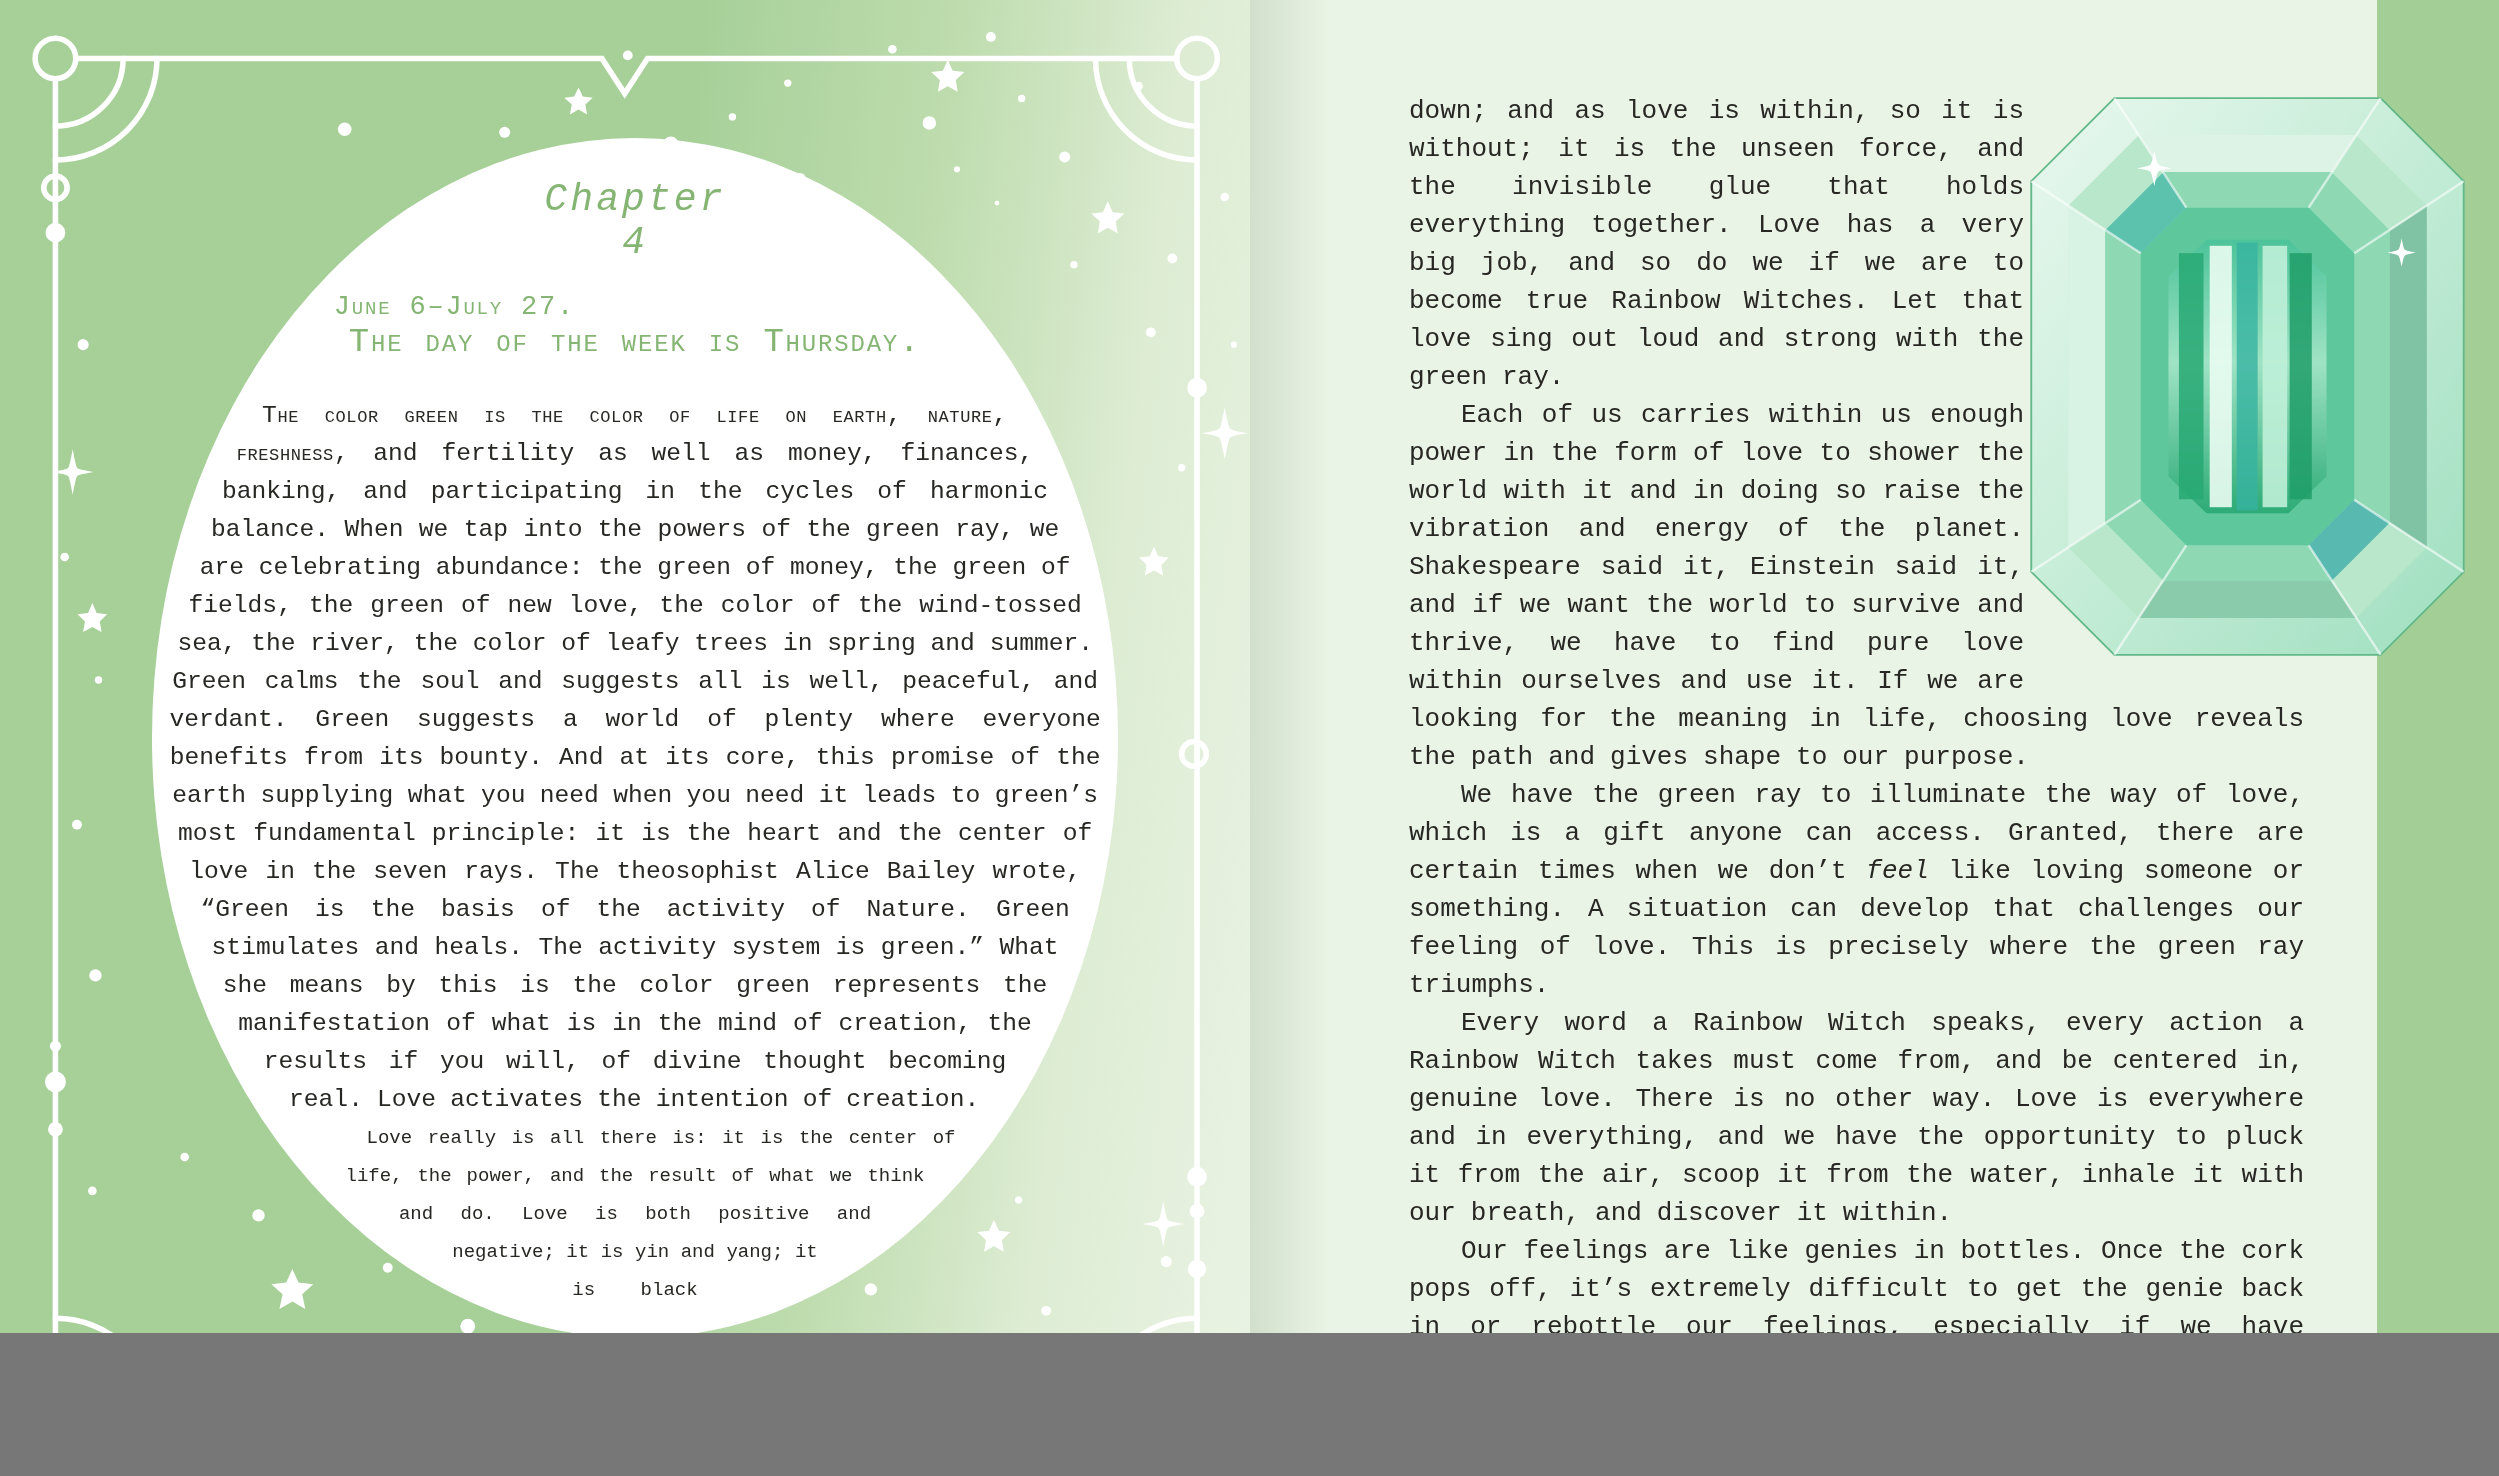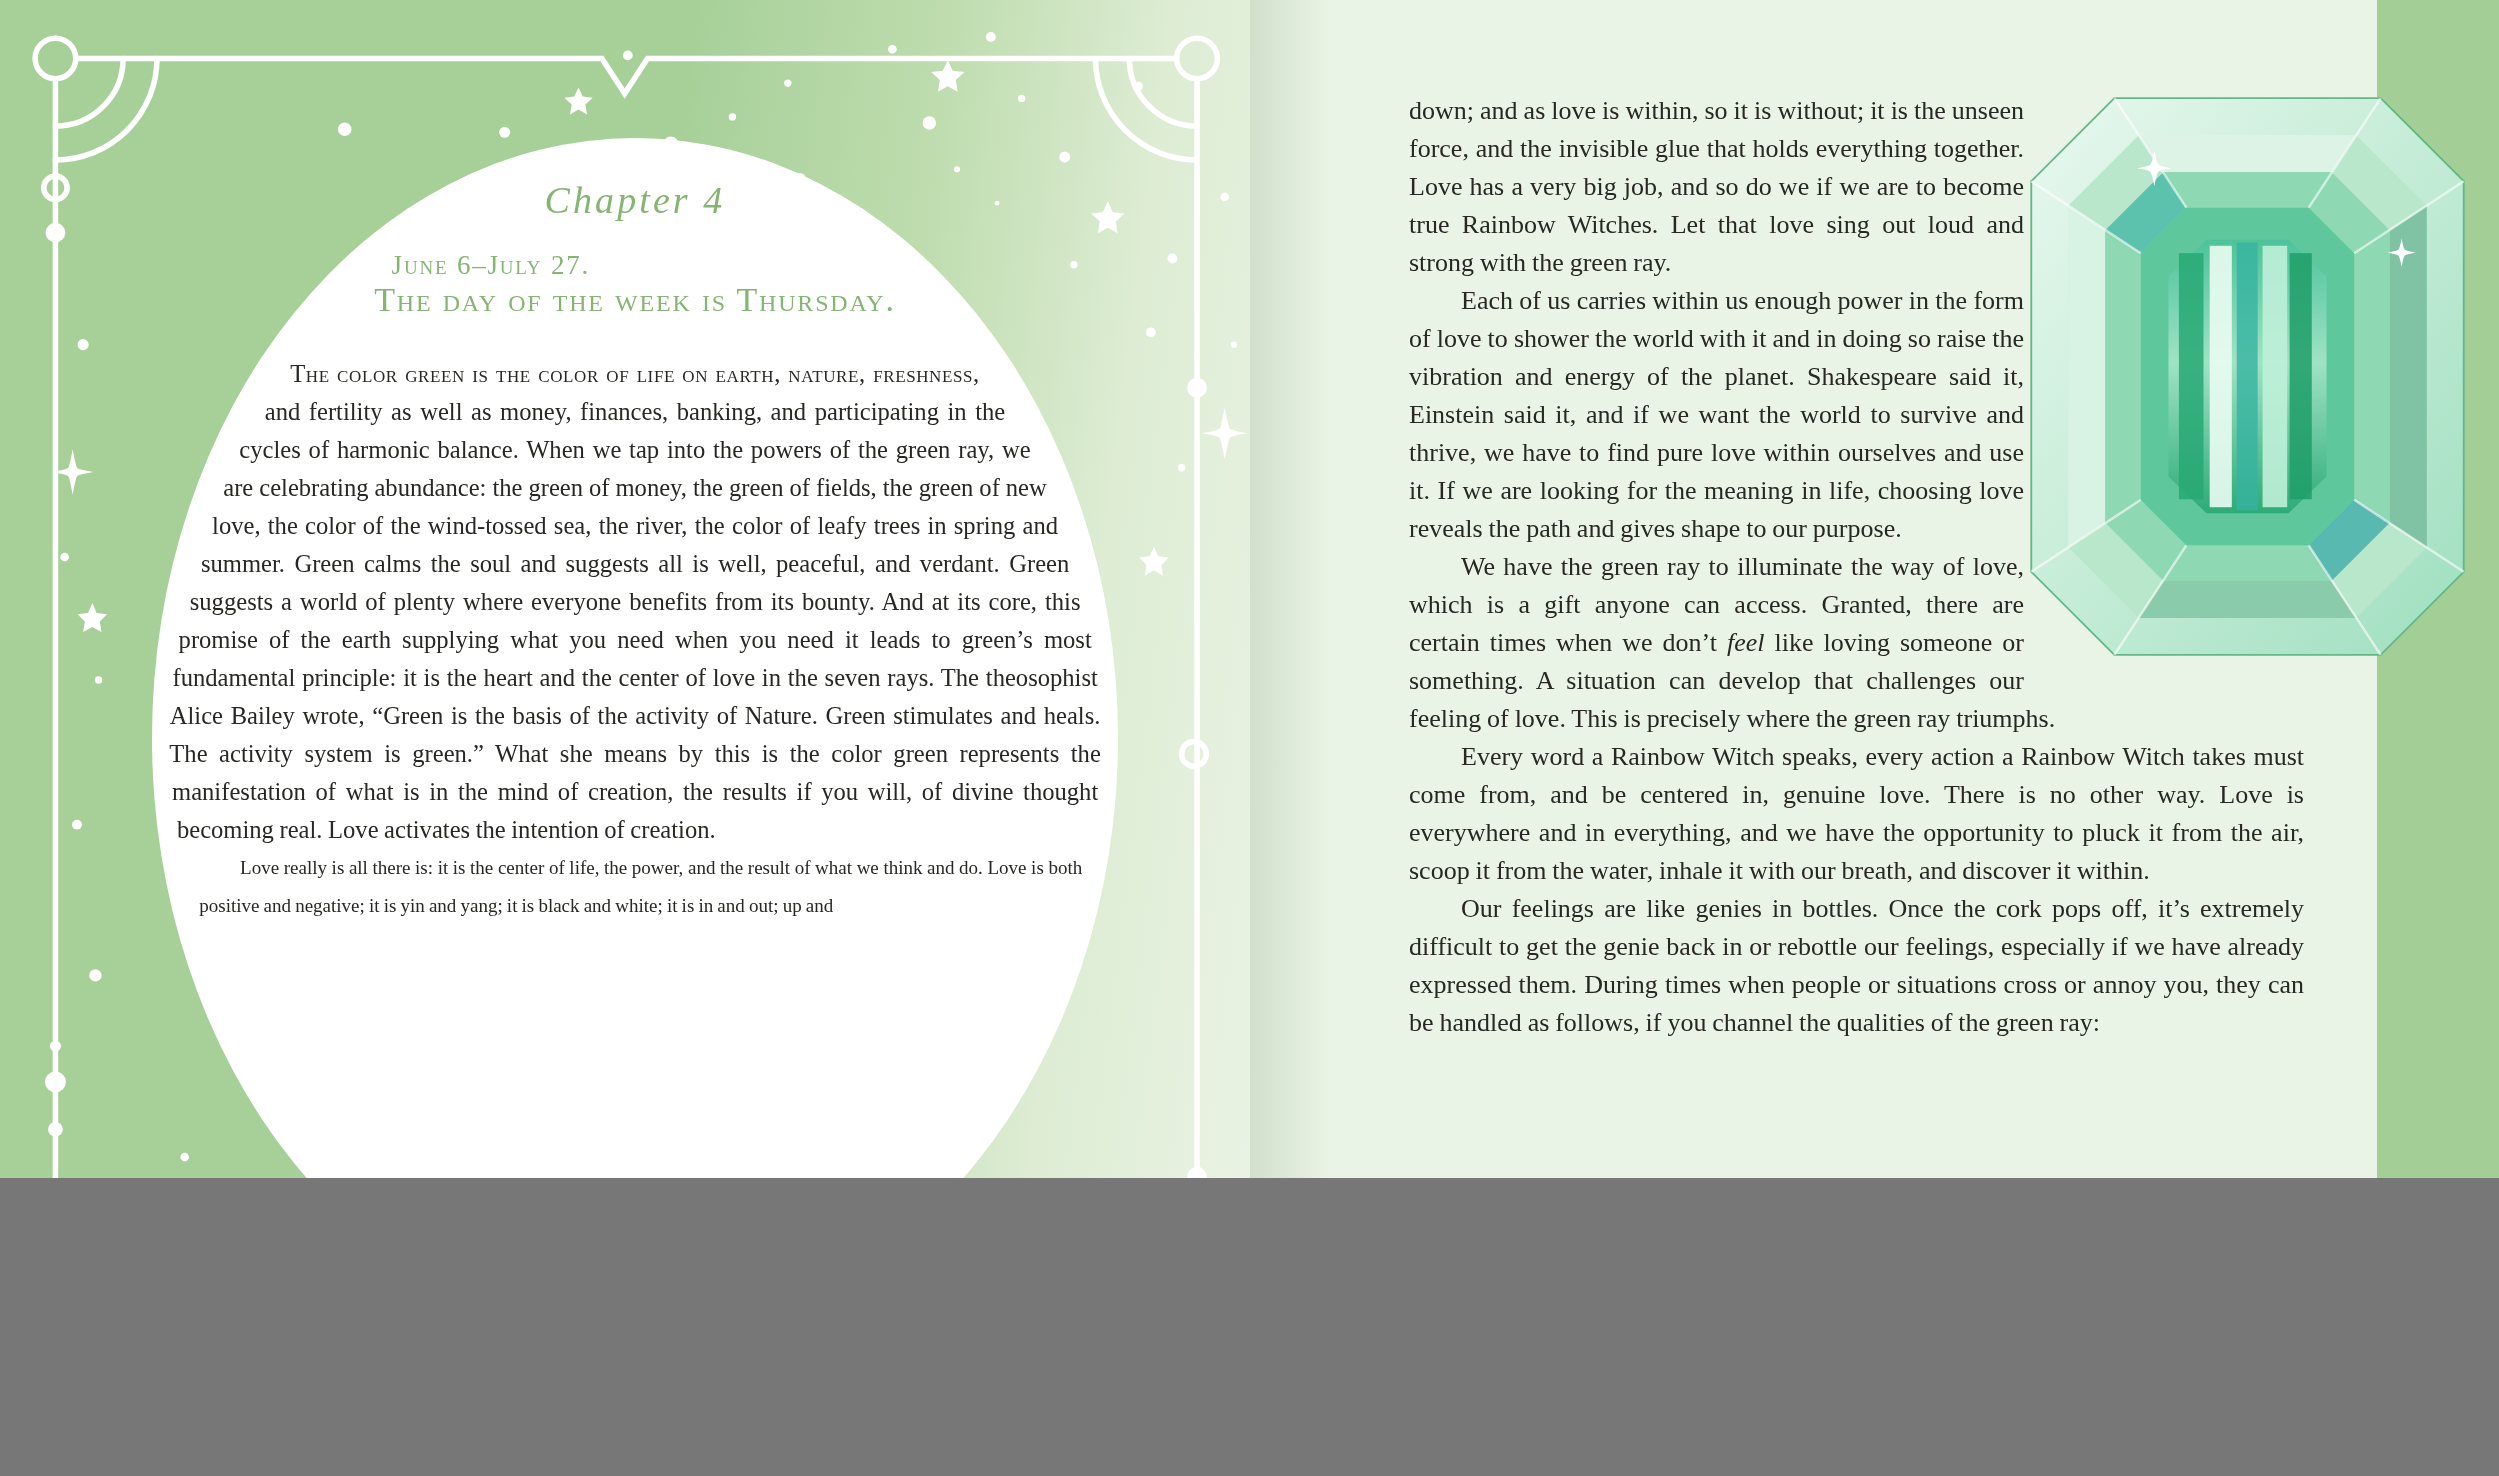--- a/index.html
+++ b/index.html
@@ -1,19 +1,19 @@
 <!DOCTYPE html>
 <html style="font-size:9.8px"><head>
 <meta charset="utf-8">
 <style>
   html,body{margin:0;padding:0;background:#777;}
   .spread{position:relative;width:2500px;height:1477px;display:flex;overflow:hidden;
           font-family:"Liberation Serif",serif;}
   
-  .page{position:relative;height:1178px;overflow:hidden;}
+  .page{position:relative;height:1333px;overflow:hidden;font-family:Liberation Mono, monospace;}
   .page-left{width:1250px;
      background:linear-gradient(97deg,#a7d099 0%,#a7d099 50%,#bedcae 68%,#ddecd3 84%,#e9f3e3 100%);}
   .decor{position:absolute;left:0;top:0;z-index:1;}
   .chapter-circle{position:absolute;left:152px;top:138px;width:966px;height:1200px;
      background:#ffffff;border-radius:50%;z-index:2;}
   .circle-content{position:absolute;left:152px;top:138px;width:966px;height:1200px;z-index:3;}
   .float-l{float:left;width:483px;height:1200px;
      shape-outside:polygon(0 0,483px 0,318px 36px,172px 140px,65px 300px,7.4px 496px,0 600px,
        7.4px 704px,65px 900px,172px 1060px,318px 1164px,483px 1200px,0 1200px);
      shape-margin:14.8px;}

